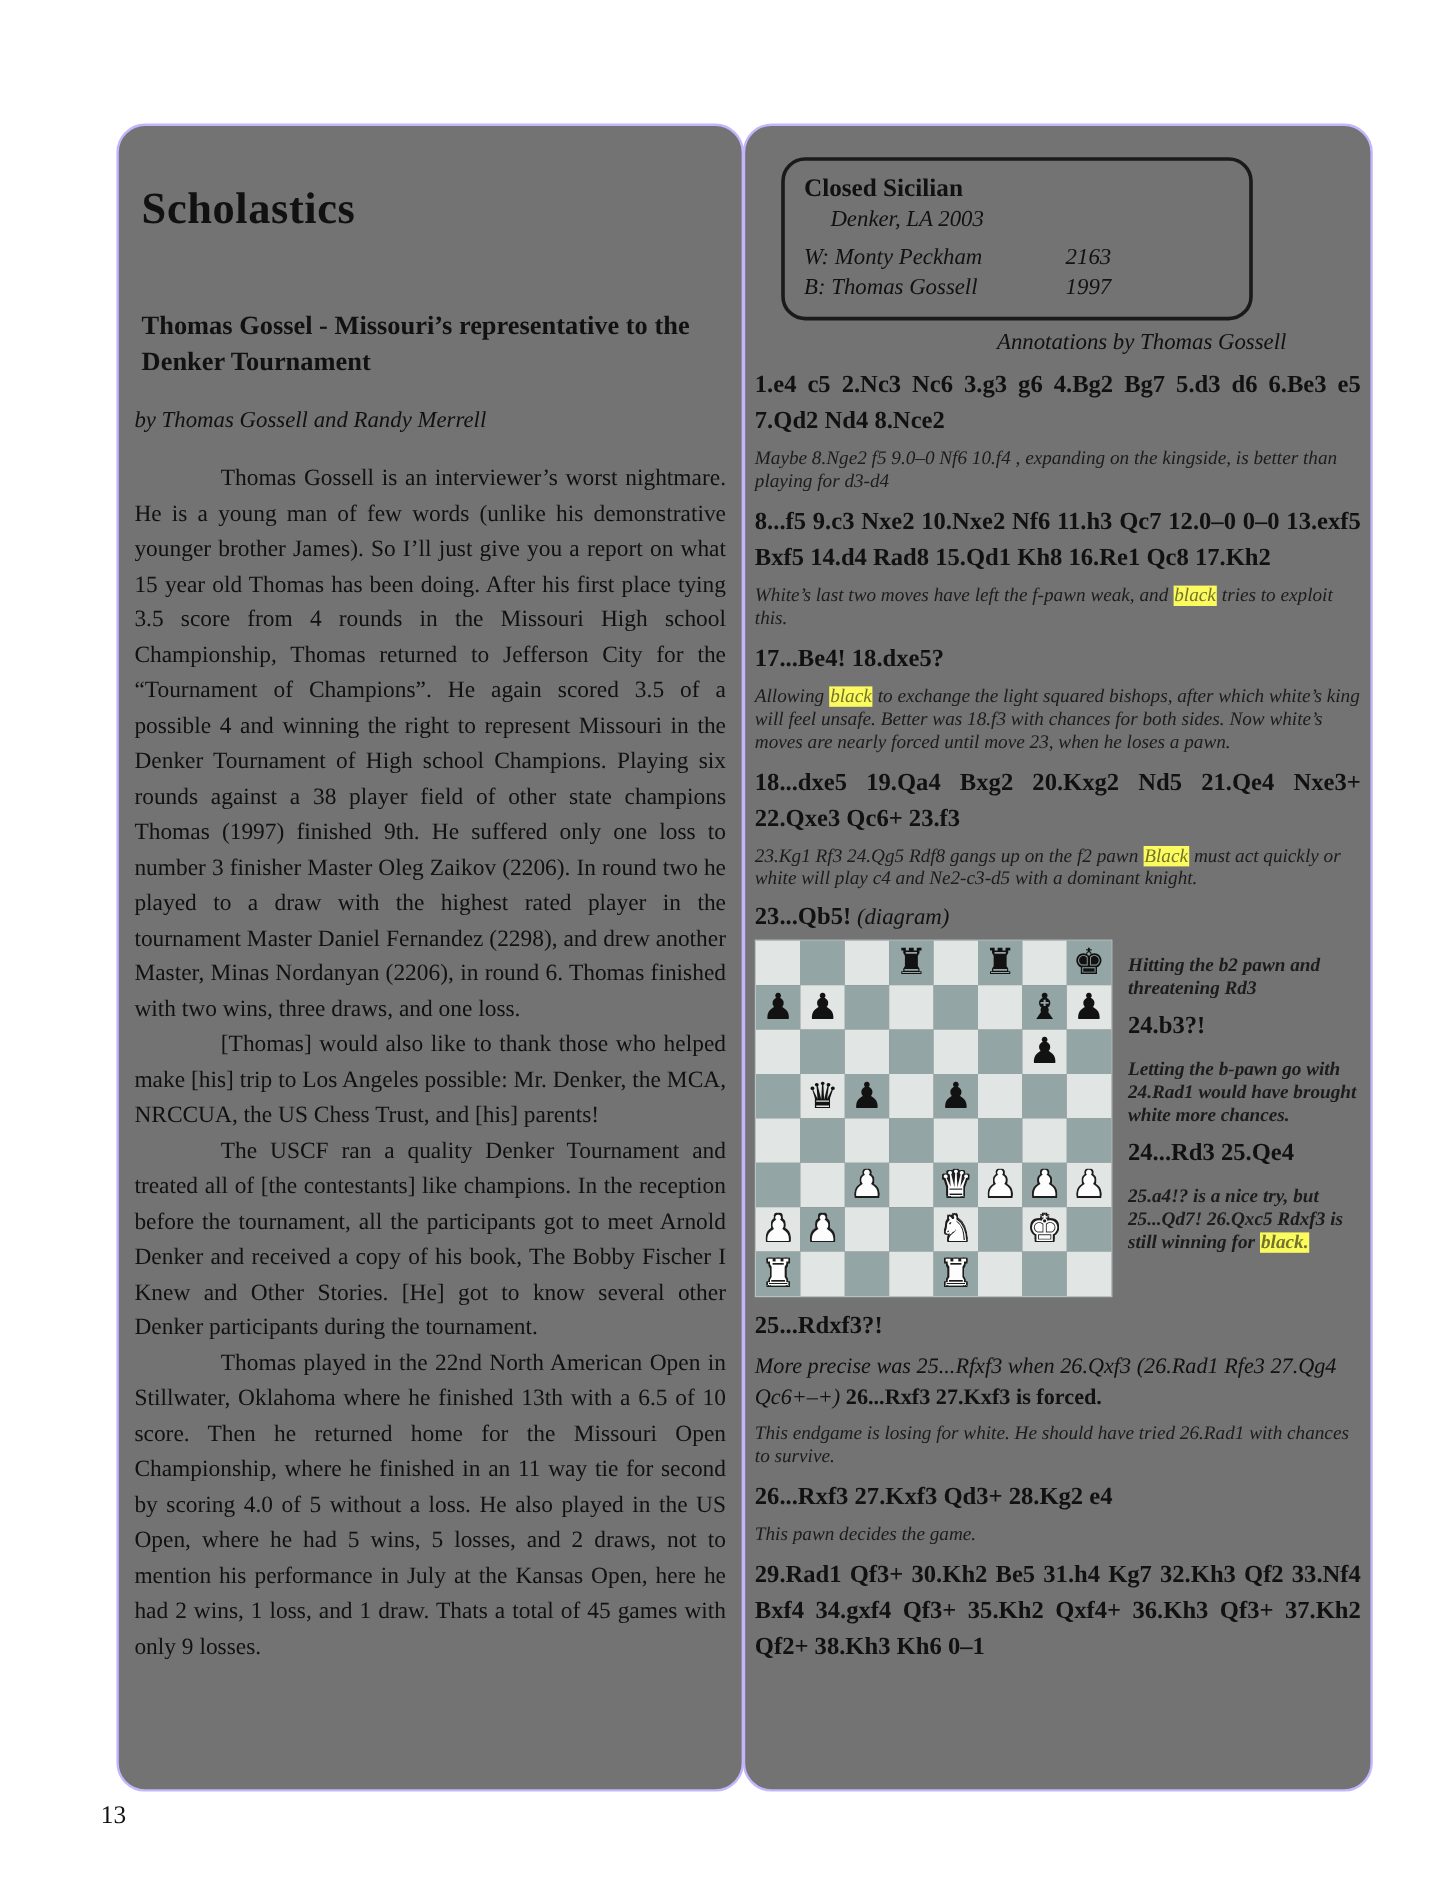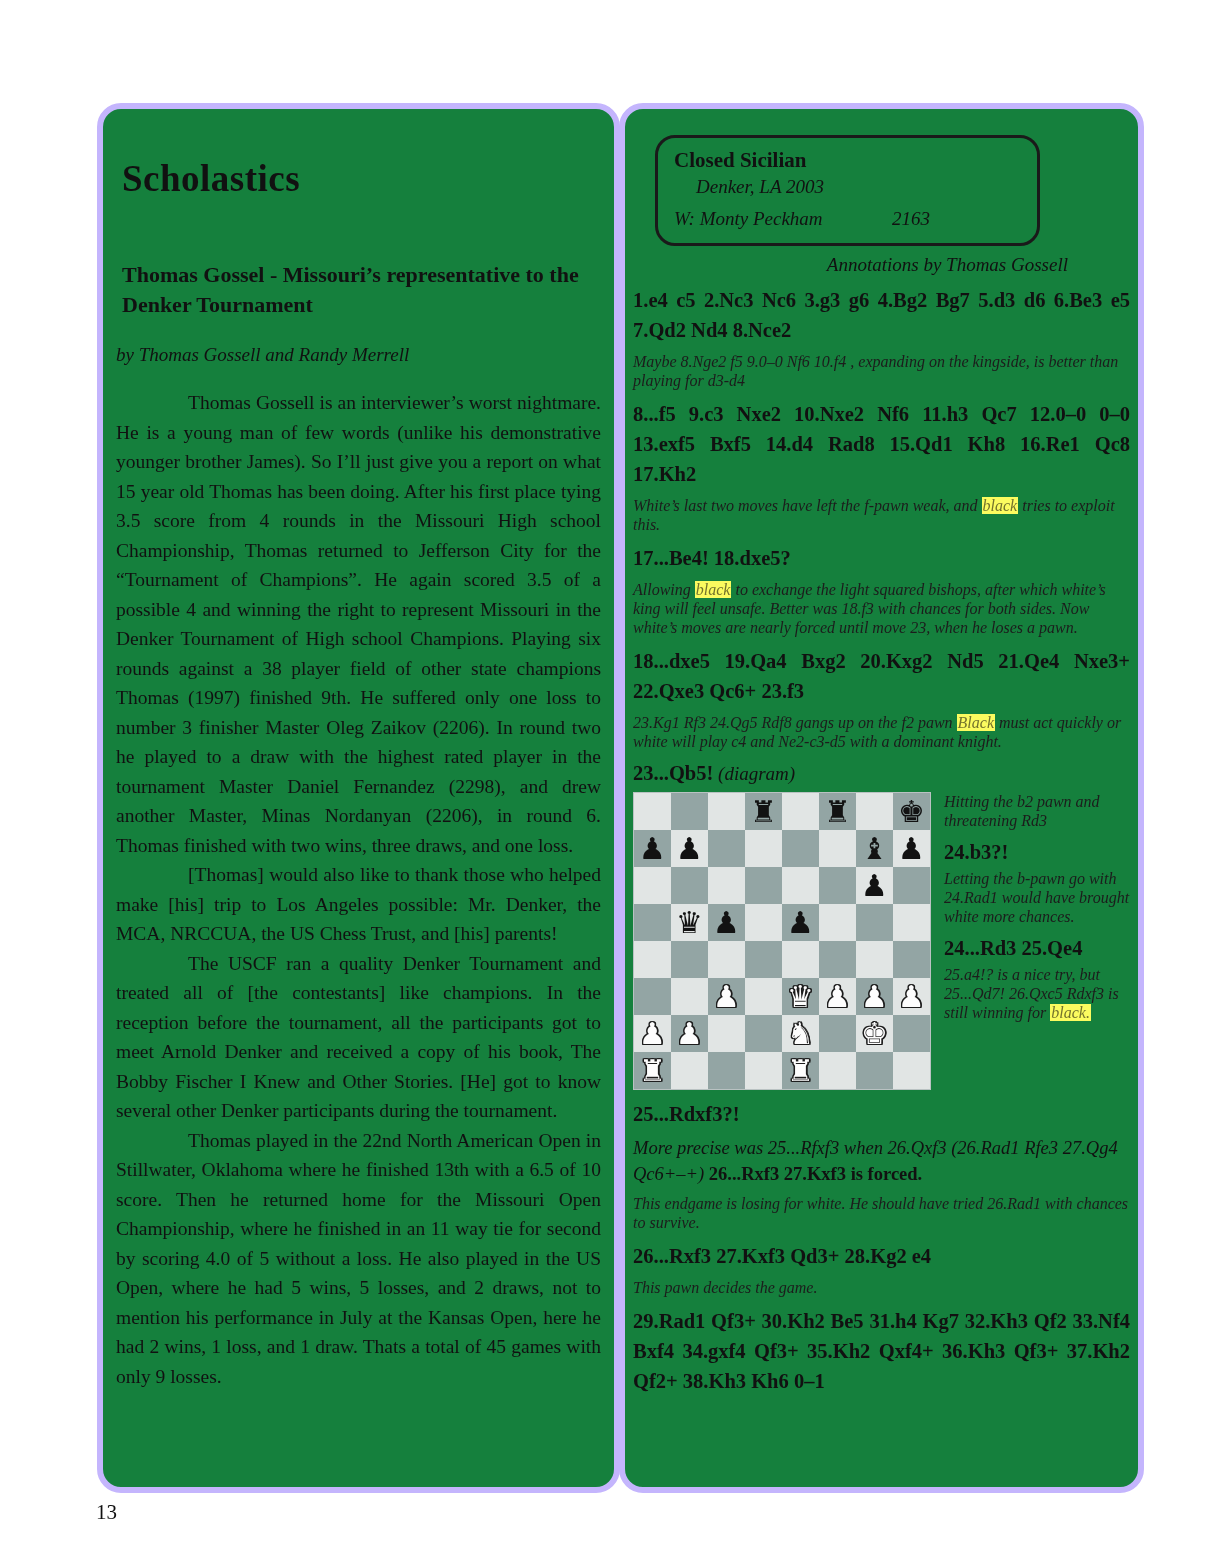--- a/index.html
+++ b/index.html
@@ -3,22 +3,22 @@
 <meta charset="utf-8">
 <style>
   html,body{margin:0;padding:0;background:#fff;}
   body{
     width:1206px;height:1566px;position:relative;
     font-family:"Liberation Serif","DejaVu Serif",serif;
     color:#111;
   }
   .col-box{
     position:absolute;top:103px;height:1390px;
-    border:6px solid #c4b5fd;border-radius:24px;
-    box-sizing:border-box;background:#15803d;
+    border:2px solid #c4b5fd;border-radius:24px;
+    box-sizing:border-box;background:#737373;
   }
   #left-box{left:97px;width:523px;padding:12px 13px;}
   #right-box{left:619px;width:525px;padding:12px 8px 10px 8px;}
 
   
   .page-title{font-size:37px;font-weight:bold;margin:36px 6px 0 6px;letter-spacing:.5px;}
   .article-subtitle{font-size:22px;font-weight:bold;line-height:30px;margin:60px 6px 0 6px;}
   .byline{font-style:italic;font-size:19px;margin:24px 46px 0 0;text-align:left;}
   .paragraphs{margin-top:22px;font-size:19.5px;line-height:29.5px;text-align:justify;}
   .paragraphs p{margin:0;text-indent:72px;}
@@ -53,23 +53,23 @@
   .sq{width:37px;height:37px;display:flex;align-items:center;justify-content:center;
       font-family:"DejaVu Sans",sans-serif;font-size:30px;line-height:37px;}
   .sq.light{background:#e1e5e4;}
   .sq.dark{background:#93a5a4;}
   .bp{color:#121212;}
   .wp{color:#fdfdfd;text-shadow:-1.4px -1.4px 0 #1d1d1d,1.4px -1.4px 0 #1d1d1d,
       -1.4px 1.4px 0 #1d1d1d,1.4px 1.4px 0 #1d1d1d,0 -1.4px 0 #1d1d1d,
       0 1.4px 0 #1d1d1d,-1.4px 0 0 #1d1d1d,1.4px 0 0 #1d1d1d;}
   .diagram-side{flex:1 1 auto;padding-left:13px;}
   .diagram-side .moves{margin-top:4px;text-align:left;}
-  .diagram-side .comment{margin-top:0;}
-
-  .page-number{position:absolute;left:96px;top:1500px;font-size:21px;}
+  .diagram-side .comment{margin-top:12px;font-weight:bold;}
+
+  .page-number{position:absolute;left:84px;top:1500px;font-size:21px;}
 </style>
 </head>
 <body>
 
 <div class="col-box" id="left-box">
   <div class="page-title">Scholastics</div>
   <div class="article-subtitle">Thomas Gossel - Missouri’s representative to the Denker Tournament</div>
   <div class="byline">by Thomas Gossell and Randy Merrell</div>
   <div class="paragraphs" id="paragraphs">
       <p>Thomas Gossell is an interviewer’s worst nightmare. He is a young man of few words (unlike his demonstrative younger brother James). So I’ll just give you a report on what 15 year old Thomas has been doing. After his first place tying 3.5 score from 4 rounds in the Missouri High school Championship, Thomas returned to Jefferson City for the “Tournament of Champions”. He again scored 3.5 of a possible 4 and winning the right to represent Missouri in the Denker Tournament of High school Champions. Playing six rounds against a 38 player field of other state champions Thomas (1997) finished 9th. He suffered only one loss to number 3 finisher Master Oleg Zaikov (2206). In round two he played to a draw with the highest rated player in the tournament Master Daniel Fernandez (2298), and drew another Master, Minas Nordanyan (2206), in round 6. Thomas finished with two wins, three draws, and one loss.</p>
@@ -79,20 +79,24 @@
     </div>
 </div>
 
 <div class="col-box" id="right-box">
   <div class="game-box">
     <div class="opening-name">Closed Sicilian</div>
     <div class="event-line">Denker, LA 2003</div>
     <div class="player-row">
       <span class="player-name">W: Monty Peckham</span>
       <span class="player-rating">2163</span>
+    </div>
+    <div class="player-row">
+      <span class="player-name">B: Thomas Gossell</span>
+      <span class="player-rating">1997</span>
     </div>
   </div>
   <div class="annotator-line">Annotations by Thomas Gossell</div>
   <div id="game-blocks">
       <div class="blk moves">1.e4 c5 2.Nc3 Nc6 3.g3 g6 4.Bg2 Bg7 5.d3 d6 6.Be3 e5 7.Qd2 Nd4 8.Nce2</div>
       <div class="blk comment"><span>Maybe 8.Nge2 f5 9.0–0 Nf6 10.f4 , expanding on the kingside, is better than playing for d3-d4</span></div>
       <div class="blk moves">8...f5 9.c3 Nxe2 10.Nxe2 Nf6 11.h3 Qc7 12.0–0 0–0 13.exf5 Bxf5 14.d4 Rad8 15.Qd1 Kh8 16.Re1 Qc8 17.Kh2</div>
       <div class="blk comment"><span>White’s last two moves have left the f-pawn weak, and </span><span class="hl">black</span><span> tries to exploit this.</span></div>
       <div class="blk moves">17...Be4! 18.dxe5?</div>
       <div class="blk comment"><span>Allowing </span><span class="hl">black</span><span> to exchange the light squared bishops, after which white’s king will feel unsafe.  Better was 18.f3 with chances for both sides.  Now white’s moves are nearly forced until move 23, when he loses a pawn.</span></div>

